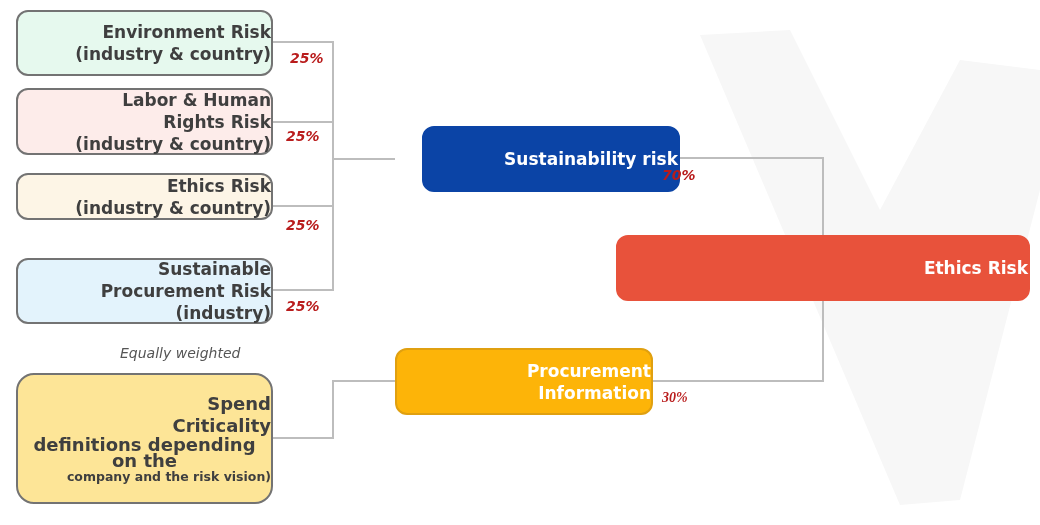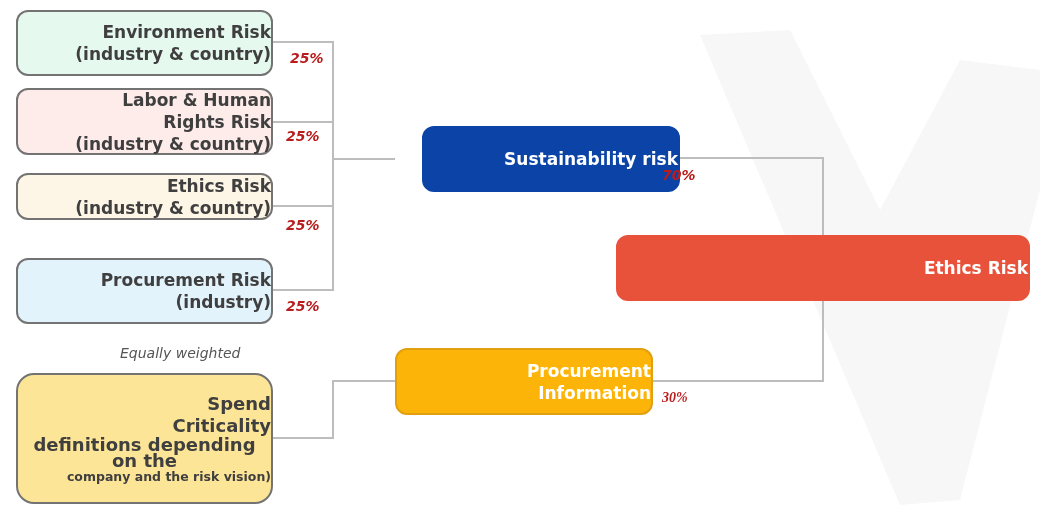--- a/index.html
+++ b/index.html
@@ -44,20 +44,21 @@
 </div>
 <span class="pct" style="left:286px;top:96px;">25%</span>
 
 <div class="node src" style="top:173px;height:47px;background:#fdf5e6;">
   <span class="t">Ethics Risk</span>
   <span class="t">(industry &amp; country)</span>
 </div>
 <span class="pct" style="left:286px;top:185px;">25%</span>
 
 <div class="node src" style="top:258px;height:66px;background:#e3f3fc;">
+  <span class="t">Sustainable</span>
   <span class="t">Procurement Risk</span>
   <span class="t">(industry)</span>
 </div>
 <span class="pct" style="left:286px;top:266px;">25%</span>
 
 <span class="note">Equally weighted</span>
 
 <div class="node src" style="top:373px;height:131px;background:#fde597;border-radius:18px;">
   <span class="t" style="font-size:18px;">Spend</span>
   <span class="t" style="font-size:18px;">Criticality</span>

